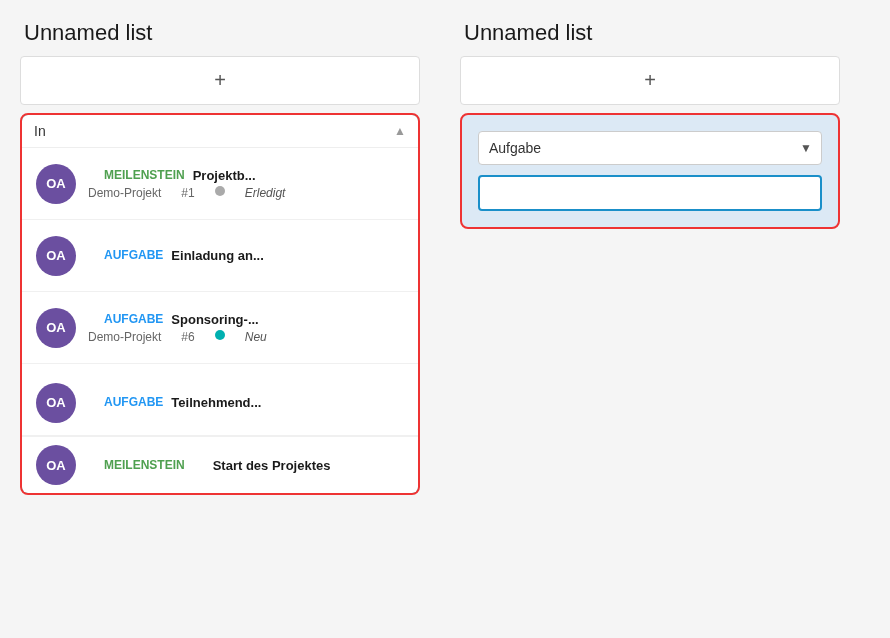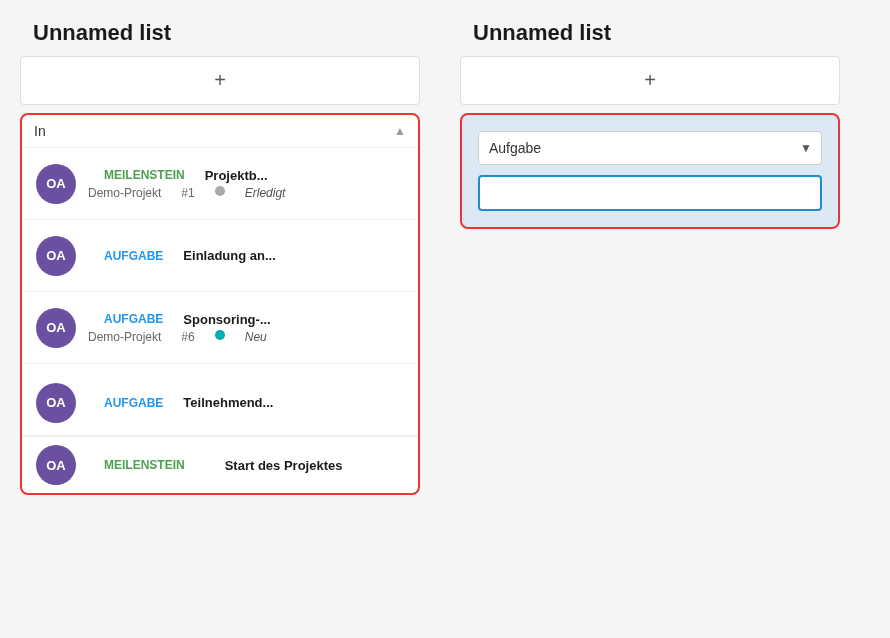--- a/index.html
+++ b/index.html
@@ -21,25 +21,24 @@
     .list-panel {
       width: 400px;
     }
 
     .list-panel-right {
       width: 380px;
     }
 
     .list-title {
       font-size: 22px;
-      font-weight: 700;
+      font-weight: 400;
       color: #1a1a1a;
       margin-bottom: 10px;
       padding-left: 4px;
-      margin-left: 9px;
     }
 
     .add-button {
       width: 100%;
       padding: 12px;
       background: #fff;
       border: 1px solid #ddd;
       border-radius: 4px;
       font-size: 20px;
       color: #555;
@@ -110,22 +109,22 @@
       flex-shrink: 0;
     }
 
     .item-content {
       flex: 1;
       min-width: 0;
     }
 
     .item-title-line {
       display: flex;
-      align-items: center;
-      gap: 20px;
+      align-items: flex-start;
+      gap: 8px;
       flex-wrap: nowrap;
       overflow: hidden;
       padding-left: 16px;
     }
 
     .item-type {
       font-size: 12px;
       font-weight: 700;
       color: #4fa050;
       white-space: nowrap;

